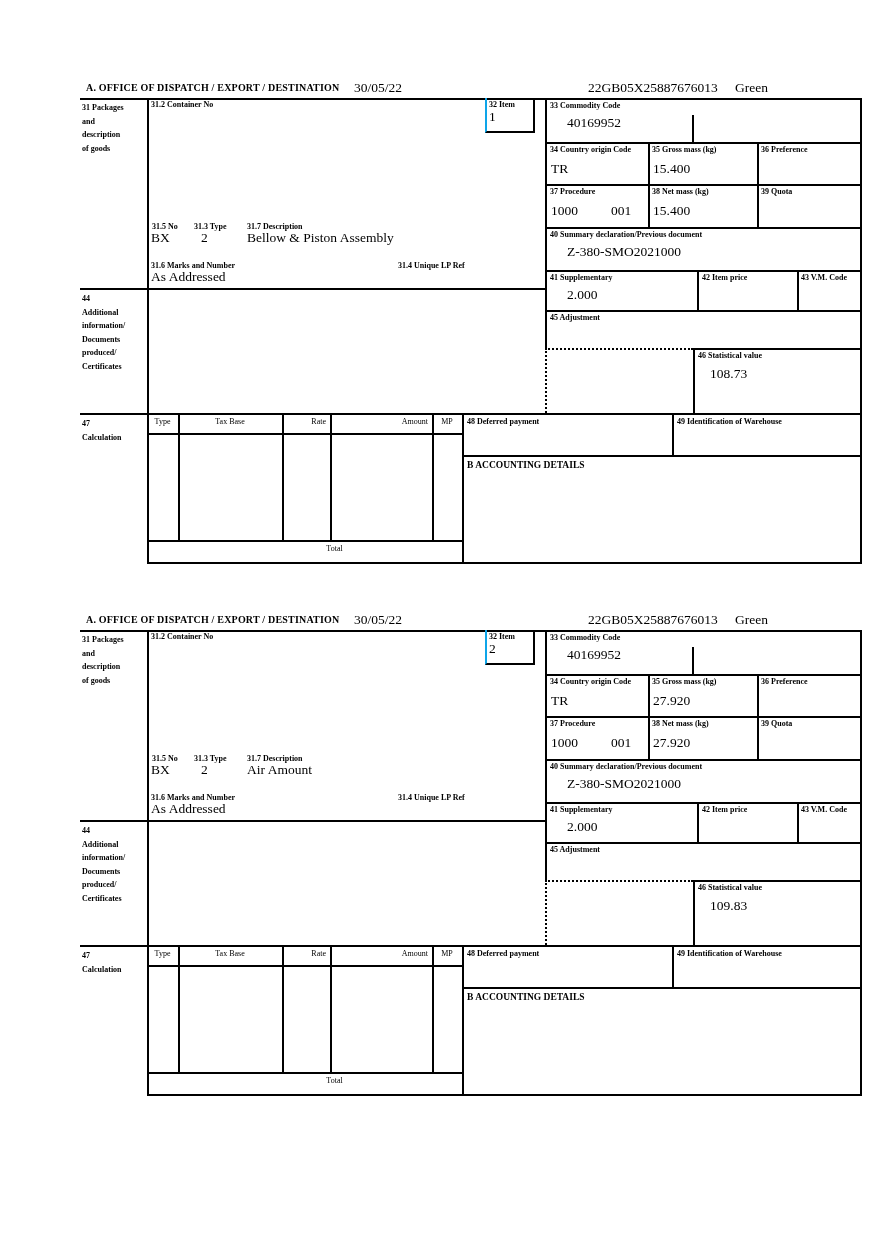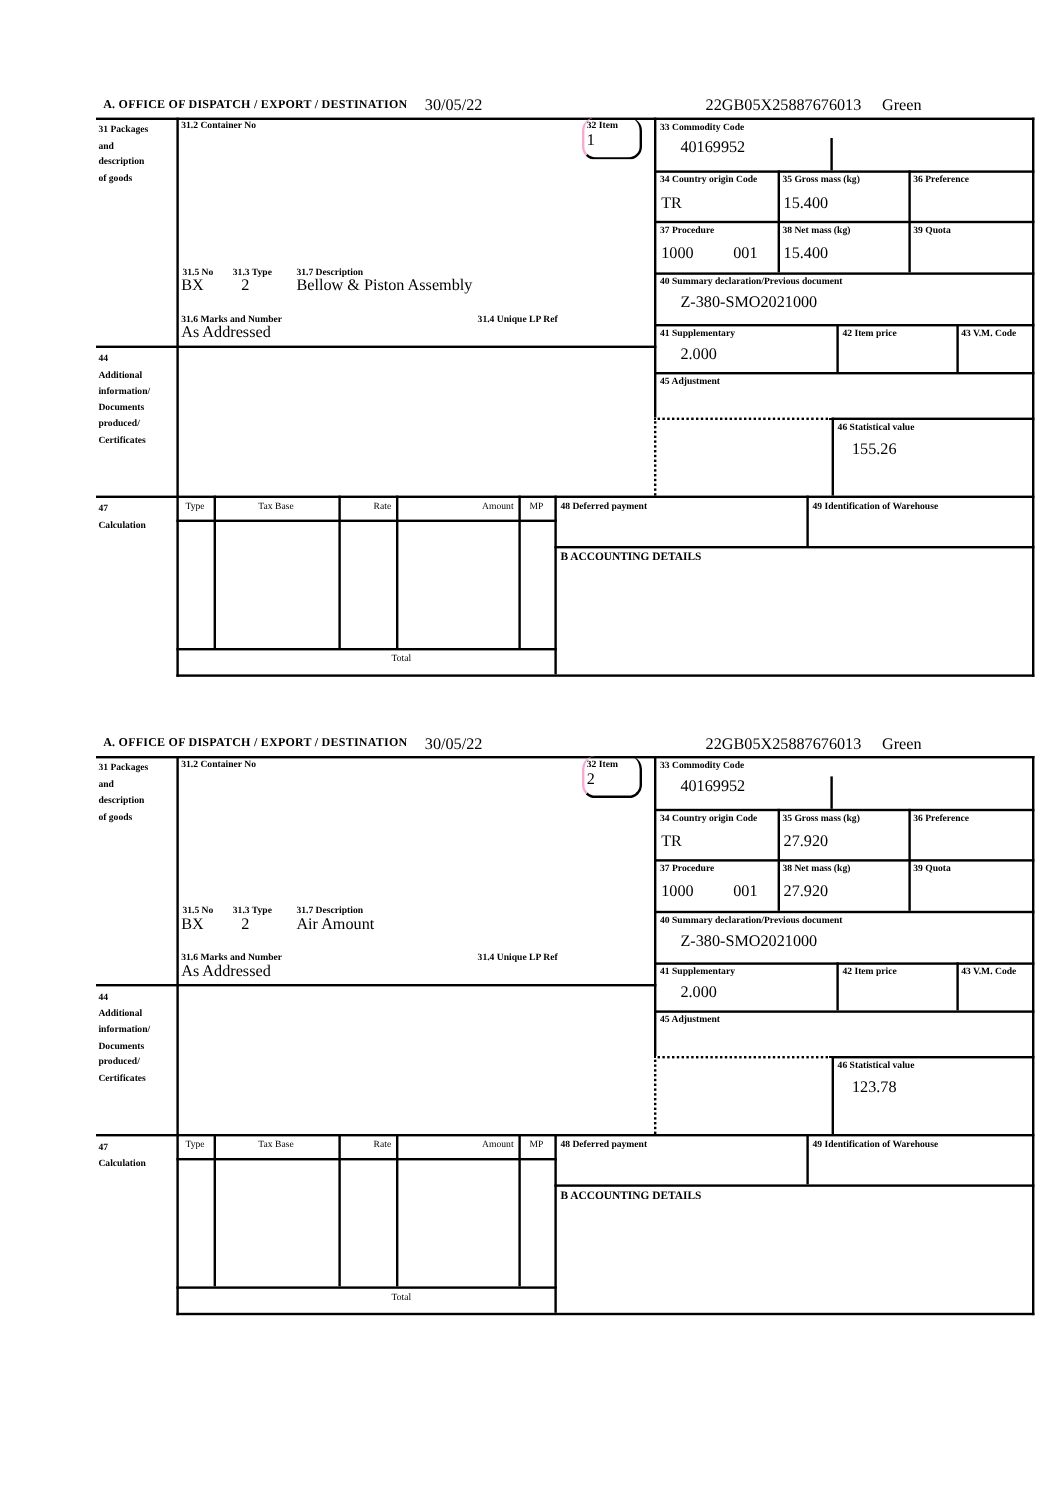--- a/index.html
+++ b/index.html
@@ -13,21 +13,21 @@
   .dot-h{position:absolute;border-top:2px dotted #000;height:0;}
   .dot-v{position:absolute;border-left:2px dotted #000;width:0;}
   .hdr{position:absolute;font-weight:bold;font-size:10px;white-space:nowrap;letter-spacing:.2px;}
   .val{position:absolute;font-size:13.5px;white-space:nowrap;}
   .lbl{position:absolute;font-weight:bold;font-size:8px;line-height:1.3;white-space:nowrap;}
   .pre{white-space:pre-line;line-height:13.5px;}
   .th{position:absolute;font-weight:normal;font-size:8px;top:337px;}
   .tc{text-align:center;}
   .tr{text-align:right;}
   .acc{position:absolute;font-weight:bold;font-size:9.5px;white-space:nowrap;}
-  .itembox{position:absolute;border-left:2px solid #f9a8d4;border-right:2px solid #000;border-bottom:2px solid #000;border-radius:11px;}
+  .itembox{position:absolute;border-left:2px solid #0ea5e9;border-right:2px solid #000;border-bottom:2px solid #000;}
 </style>
 </head>
 <body>
 
 <div class="section" style="top: 80px;">
 
   <div class="hdr" style="left:6px;top:2px">A.  OFFICE OF DISPATCH / EXPORT / DESTINATION</div>
   <div class="val" style="left:274px;top:0px">30/05/22</div>
   <div class="val" style="left:508px;top:0px">22GB05X25887676013</div>
   <div class="val" style="left:655px;top:0px">Green</div>
@@ -102,21 +102,21 @@
   <div class="ln" style="left:617px;top:190px;width:2px;height:40px"></div>
   <div class="ln" style="left:717px;top:190px;width:2px;height:40px"></div>
   <div class="ln" style="left:465px;top:230px;width:317px;height:2px"></div>
 
   <div class="lbl" style="left:470px;top:233px">45 Adjustment</div>
   <div class="dot-h" style="left:465px;top:268px;width:148px"></div>
   <div class="dot-v" style="left:465px;top:268px;height:65px"></div>
   <div class="ln" style="left:613px;top:268px;width:169px;height:2px"></div>
   <div class="ln" style="left:613px;top:268px;width:2px;height:65px"></div>
   <div class="lbl" style="left:618px;top:271px">46 Statistical value</div>
-  <div class="val" style="left:630px;top:286px">155.26</div>
+  <div class="val" style="left:630px;top:286px">108.73</div>
 
   <div class="ln" style="left:98px;top:333px;width:2px;height:127px"></div>
   <div class="ln" style="left:202px;top:333px;width:2px;height:127px"></div>
   <div class="ln" style="left:250px;top:333px;width:2px;height:127px"></div>
   <div class="ln" style="left:352px;top:333px;width:2px;height:127px"></div>
   <div class="ln" style="left:382px;top:333px;width:2px;height:149px"></div>
   <div class="ln" style="left:67px;top:353px;width:317px;height:2px"></div>
   <div class="ln" style="left:67px;top:460px;width:317px;height:2px"></div>
   <div class="ln" style="left:67px;top:482px;width:715px;height:2px"></div>
   <div class="th tc" style="left:67px;width:31px">Type</div>
@@ -211,21 +211,21 @@
   <div class="ln" style="left:617px;top:190px;width:2px;height:40px"></div>
   <div class="ln" style="left:717px;top:190px;width:2px;height:40px"></div>
   <div class="ln" style="left:465px;top:230px;width:317px;height:2px"></div>
 
   <div class="lbl" style="left:470px;top:233px">45 Adjustment</div>
   <div class="dot-h" style="left:465px;top:268px;width:148px"></div>
   <div class="dot-v" style="left:465px;top:268px;height:65px"></div>
   <div class="ln" style="left:613px;top:268px;width:169px;height:2px"></div>
   <div class="ln" style="left:613px;top:268px;width:2px;height:65px"></div>
   <div class="lbl" style="left:618px;top:271px">46 Statistical value</div>
-  <div class="val" style="left:630px;top:286px">123.78</div>
+  <div class="val" style="left:630px;top:286px">109.83</div>
 
   <div class="ln" style="left:98px;top:333px;width:2px;height:127px"></div>
   <div class="ln" style="left:202px;top:333px;width:2px;height:127px"></div>
   <div class="ln" style="left:250px;top:333px;width:2px;height:127px"></div>
   <div class="ln" style="left:352px;top:333px;width:2px;height:127px"></div>
   <div class="ln" style="left:382px;top:333px;width:2px;height:149px"></div>
   <div class="ln" style="left:67px;top:353px;width:317px;height:2px"></div>
   <div class="ln" style="left:67px;top:460px;width:317px;height:2px"></div>
   <div class="ln" style="left:67px;top:482px;width:715px;height:2px"></div>
   <div class="th tc" style="left:67px;width:31px">Type</div>

